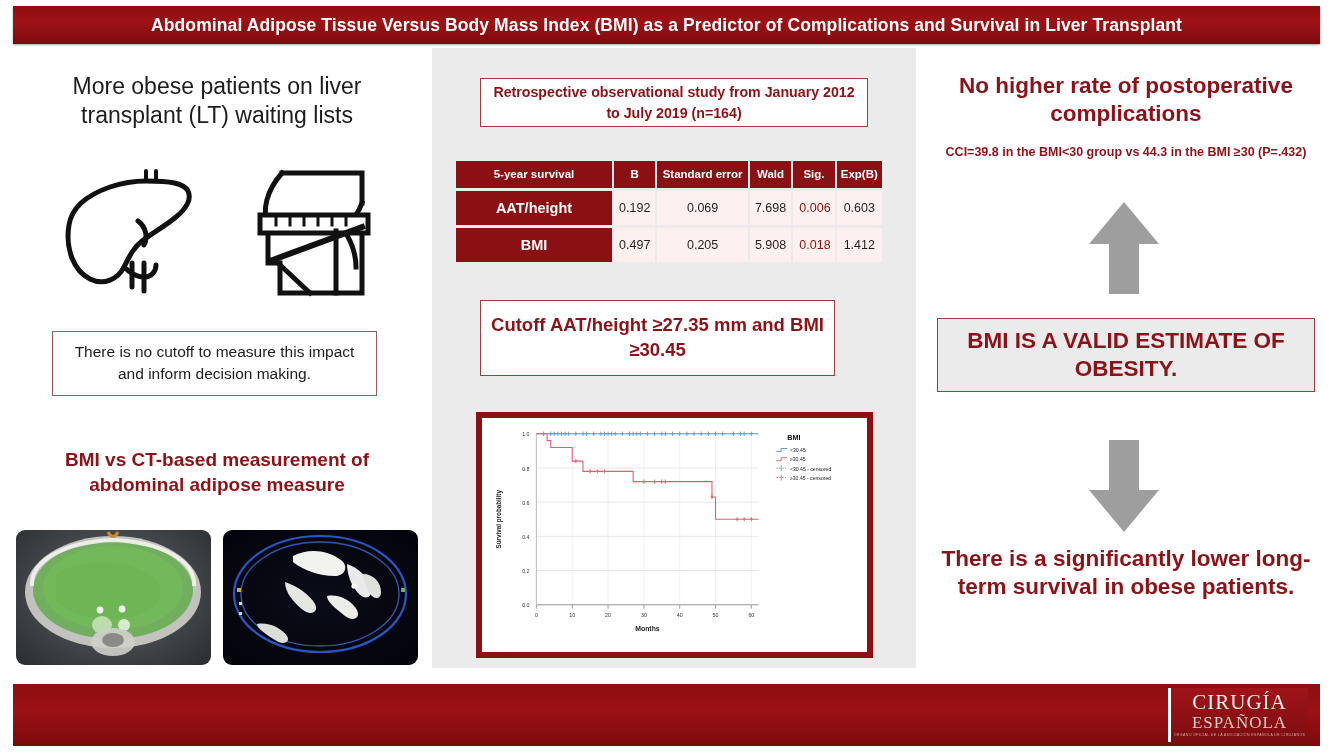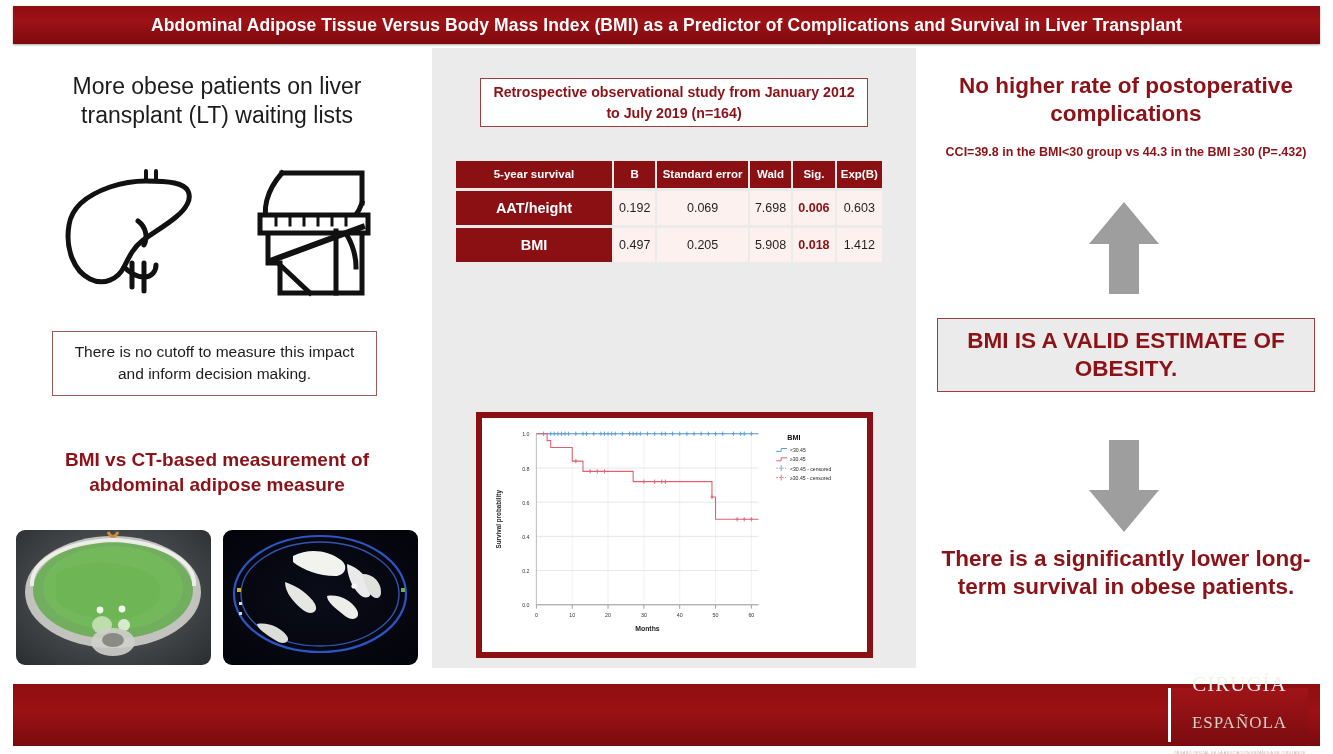--- a/index.html
+++ b/index.html
@@ -88,21 +88,21 @@
   }
   .stat-table th.rowhdr-col { width: 156px; }
   .stat-table td.rowhdr {
     background: #8b1014; color: #ffffff; font-weight: bold; font-size: 14.5px;
     padding: 9px 4px; text-align: center;
   }
   .stat-table td.val {
     background: #fcf1ef; color: #231f20; font-size: 12.5px;
     padding: 9px 4px; text-align: center;
   }
-  .stat-table td.val.sig { color: #8b1014; font-weight: bold; }
+  .stat-table td.val.sig { color: #8b1014; font-weight: normal; text-align: right; }
   .cutoff-box {
     position: absolute; left: 48px; top: 252px; width: 355px; padding: 12px 10px;
     font-size: 18.5px; line-height: 1.35;
   }
   .chart-frame {
     position: absolute; left: 44px; top: 364px; width: 397px; height: 246px;
     border: 6px solid #8b1014; background: #ffffff; padding: 2px;
   }
   .chart-frame svg { display: block; width: 100%; height: 100%; }
 
@@ -122,21 +122,20 @@
   .footer {
     position: absolute; left: 13px; top: 684px; width: 1307px; height: 62px;
     background: linear-gradient(180deg,#8f0d10 0%, #9b1114 45%, #7a0a0c 100%);
   }
   .logo-box {
     position: absolute; right: 12px; top: 4px; width: 140px; height: 54px;
     background: linear-gradient(180deg,#a01418 0%, #8d1014 55%, #7c0c10 100%);
     border-left: 3px solid #ffffff;
     display: flex; flex-direction: column; align-items: center; justify-content: center;
     line-height: 1;
-    gap: 18px;
   }
   .logo-l1 { color: #f4efe8; font-family: "Liberation Serif", serif; font-size: 21px;
              letter-spacing: 1px; font-weight: normal; }
   .logo-l2 { color: #d9cfc4; font-family: "Liberation Serif", serif; font-size: 17px;
              letter-spacing: 1px; margin-top: 1px; }
   .logo-l3 { color: #c9a9a4; font-size: 3.6px; letter-spacing: .35px; margin-top: 3px;
              white-space: nowrap; }
 </style>
 </head>
 <body>
@@ -244,20 +243,21 @@
           <td class="rowhdr">BMI</td>
           <td class="val">0.497</td>
           <td class="val">0.205</td>
           <td class="val">5.908</td>
           <td class="val sig">0.018</td>
           <td class="val">1.412</td>
         </tr>
       </tbody>
     </table>
 
+    <div class="cutoff-box red-box">Cutoff AAT/height ≥27.35 mm and BMI ≥30.45</div>
 
     <div class="chart-frame">
       <svg viewBox="0 0 385 234">
         <rect x="0" y="0" width="385" height="234" fill="#ffffff"></rect>
         <g id="km-plot">
             <line x1="52" y1="188" x2="278" y2="188" stroke="#d6d6d6" stroke-width="0.6"></line>
             <text x="45" y="190.6" text-anchor="end" font-size="5.4" fill="#333" font-family="&quot;Liberation Sans&quot;, sans-serif">0.0</text>
             <line x1="52" y1="153.2" x2="278" y2="153.2" stroke="#d6d6d6" stroke-width="0.6"></line>
             <text x="45" y="155.79999999999998" text-anchor="end" font-size="5.4" fill="#333" font-family="&quot;Liberation Sans&quot;, sans-serif">0.2</text>
             <line x1="52" y1="118.39999999999999" x2="278" y2="118.39999999999999" stroke="#d6d6d6" stroke-width="0.6"></line>

